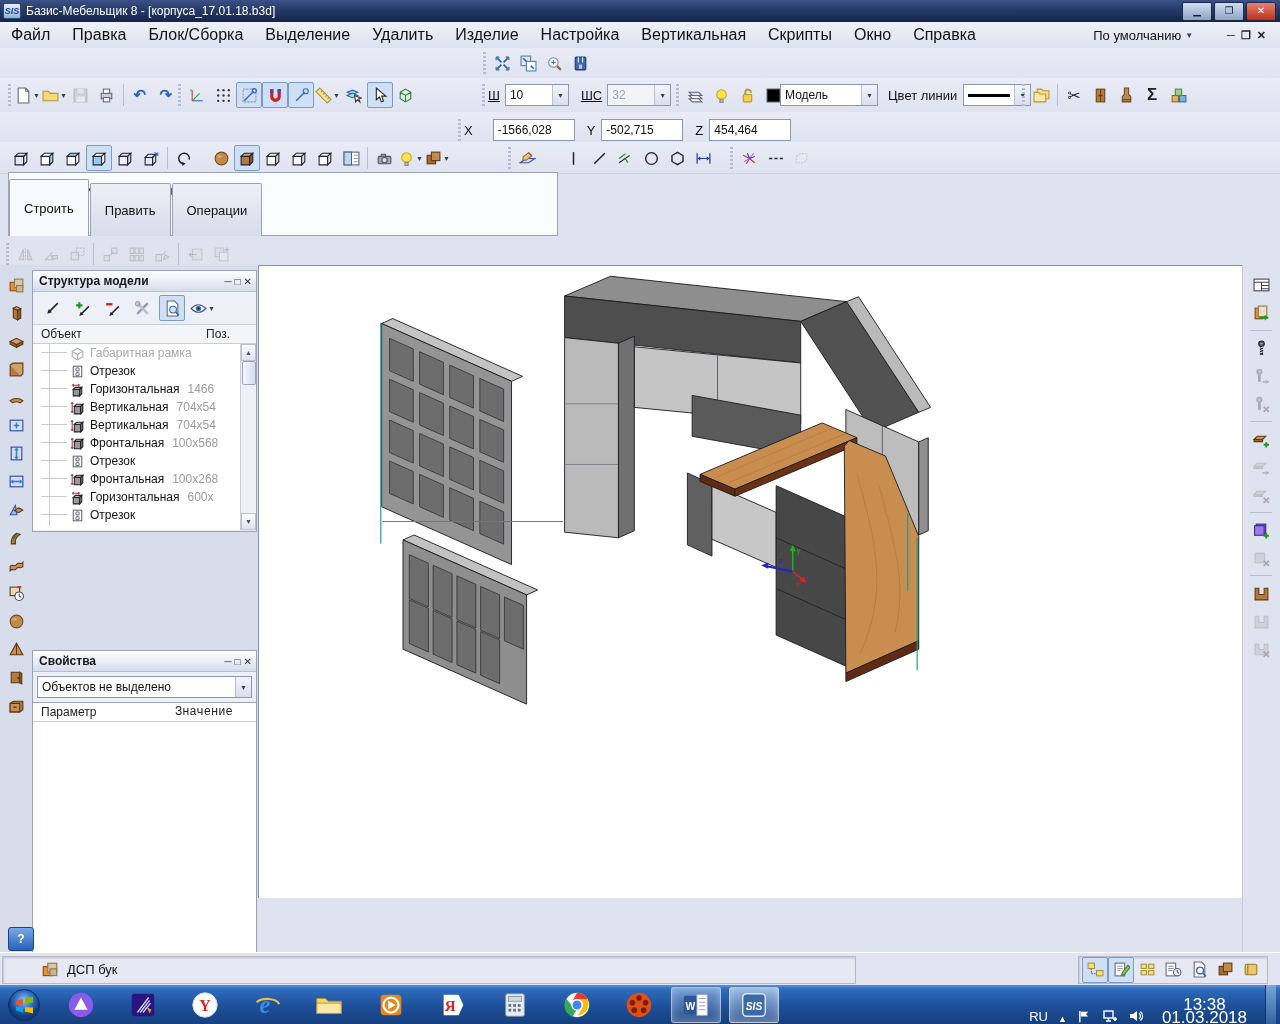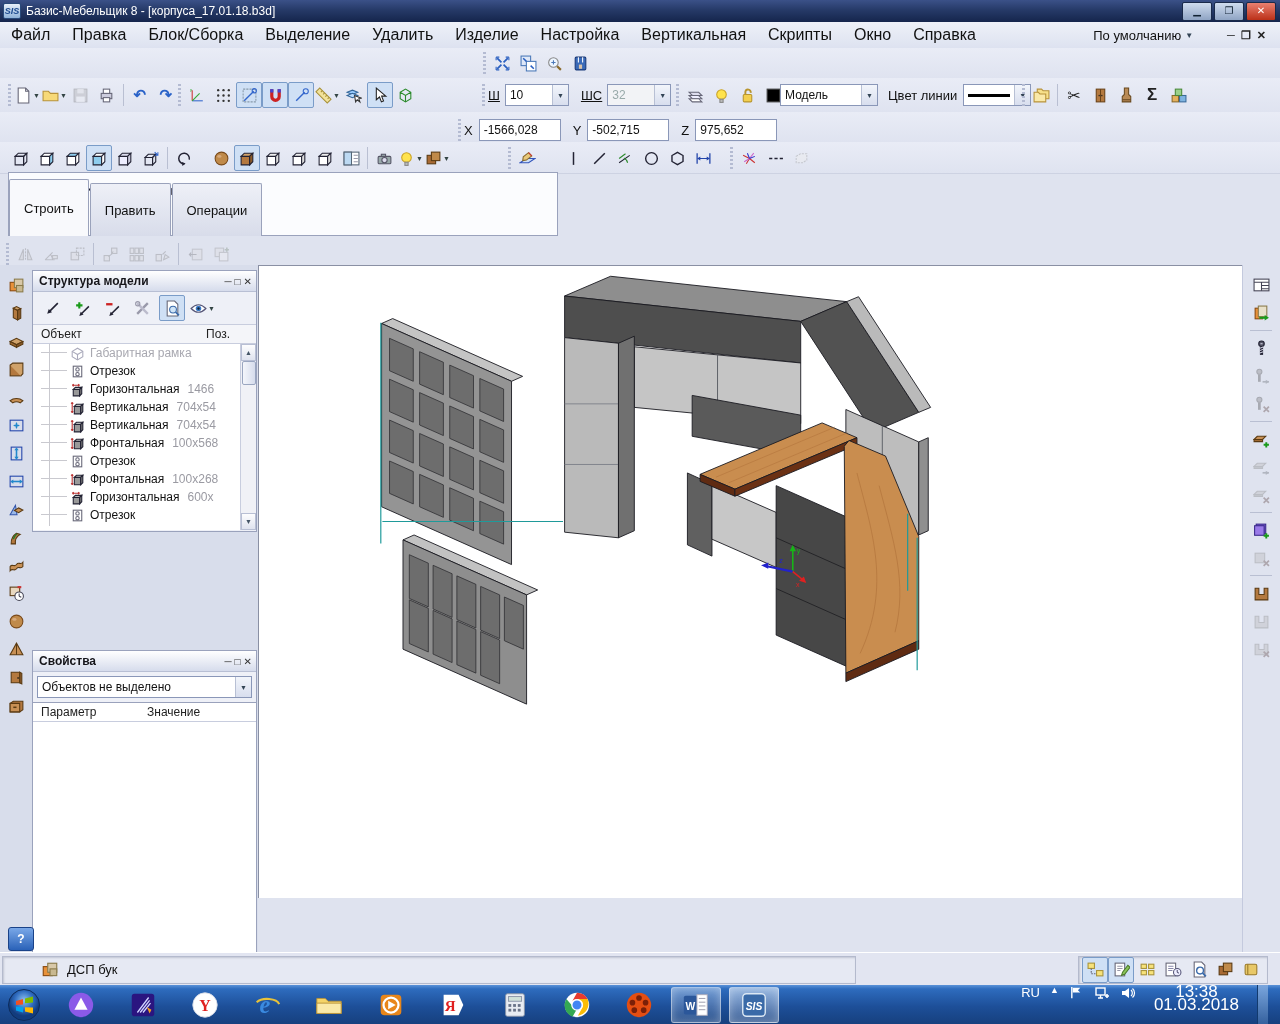--- a/index.html
+++ b/index.html
@@ -64,21 +64,21 @@
   .doctab{margin-left:6px;height:22px;padding:0 12px;background:#f5f6fa;border:1px solid #9aa0b8;border-top:none;display:flex;align-items:center;font-size:12px;border-radius:0 0 3px 3px;}
   
   .statusbar{left:0;top:952px;width:1280px;height:33px;background:#e2e5f1;border-top:1px solid #fff;display:flex;align-items:center;}
   .scell{height:26px;border:1px solid #b4bacd;box-shadow:inset 1px 1px 2px rgba(120,128,150,.35);display:flex;align-items:center;background:#e6e9f3;}
   .helpbtn{left:8px;top:927px;width:24px;height:22px;background:linear-gradient(180deg,#7aa8e8,#2a62b8);border:1px solid #1a4288;border-radius:3px;color:#fff;font-weight:bold;display:flex;align-items:center;justify-content:center;}
   
   .taskbar{left:0;top:985px;width:1280px;height:39px;background:linear-gradient(180deg,#5a92d8 0%,#2e6cbe 10%,#1d4f99 55%,#16407e 100%);display:flex;align-items:center;}
   .orb{width:38px;height:34px;margin-left:5px;display:flex;align-items:center;justify-content:center;}
   .tbicon{width:48px;height:34px;border-radius:3px;display:flex;align-items:center;justify-content:center;margin-left:14px;}
   .tbicon.active{background:linear-gradient(180deg,rgba(255,255,255,.32),rgba(255,255,255,.10));border:1px solid rgba(255,255,255,.5);box-shadow:inset 0 0 8px rgba(255,255,255,.35);margin-left:8px;}
-  .tray{margin-left:auto;display:flex;align-items:flex-start;color:#fff;gap:10px;padding-right:12px;}
+  .tray{margin-left:auto;display:flex;align-items:flex-end;color:#fff;gap:10px;padding-right:4px;}
   .clockblk{text-align:center;font-size:17px;line-height:13px;padding:0 8px;}
   .deskstrip{width:10px;height:39px;background:linear-gradient(180deg,#7aa6de,#35619e);border-left:1px solid #123a6e;}
   svg{display:block;}
 </style>
 </head>
 <body>
 
 <div id="app">
 
   <div class="abs titlebar">
@@ -389,30 +389,30 @@
               <rect x="5" y="2" width="6" height="6" fill="#9ad08a" stroke="#4a8a3a"></rect>
             </svg>
           </span>
         </div>
       </div>
   </div>
 
   <div class="abs trow" style="top:112px;height:30px;">
     <div class="grp" style="left:458px;top:4px;">
       <span class="lab">X</span>
-      <div class="field" style="width:72px;margin-left:6px;">
+      <div class="field" style="width:72px;margin-left:20px;">
           <span>-1566,028</span>
         </div>
       <span class="lab" style="margin-left:12px;">Y</span>
       <div class="field" style="width:72px;margin-left:6px;">
           <span>-502,715</span>
         </div>
       <span class="lab" style="margin-left:12px;">Z</span>
       <div class="field" style="width:72px;margin-left:6px;">
-          <span>975,652</span>
+          <span>454,464</span>
         </div>
     </div>
   </div>
 
   <div class="abs trow" style="top:142px;height:31px;">
     <div class="grp nh" style="left:8px;top:2px;">
         <div class="tbtn">
           <span>
             <svg viewBox="0 0 16 16" width="17" height="17">
               <polygon points="2,6 10,6 10,14 2,14" fill="none" stroke="#223"></polygon>
@@ -1148,21 +1148,21 @@
       </span>
     </div>
     <div style="padding:4px;">
       <div class="combo">
         <span class="val">Объектов не выделено</span>
         <span class="arr">▼</span>
       </div>
     </div>
     <div class="cols" style="background:#fff;border-top:1px solid #9aa2bc;">
       <span style="padding-left:8px;">Параметр</span>
-      <span style="position:absolute;left:114px;">Значение</span>
+      <span style="position:absolute;left:142px;font-family:Liberation Mono, monospace;">Значение</span>
     </div>
     <div style="height:236px;background:#fff;"></div>
   </div>
 
   <div class="abs viewport">
     <svg width="984" height="633" viewBox="258 265 1242 898" preserveAspectRatio="none" style="width:984px;height:633px;">
       <g transform="translate(0,0)">
       <g stroke="#1a1a20" stroke-width="1.2" stroke-linejoin="round">
 
         <polygon points="414,348 578,430 592,423 428,341" fill="#c4c4c4"></polygon>

